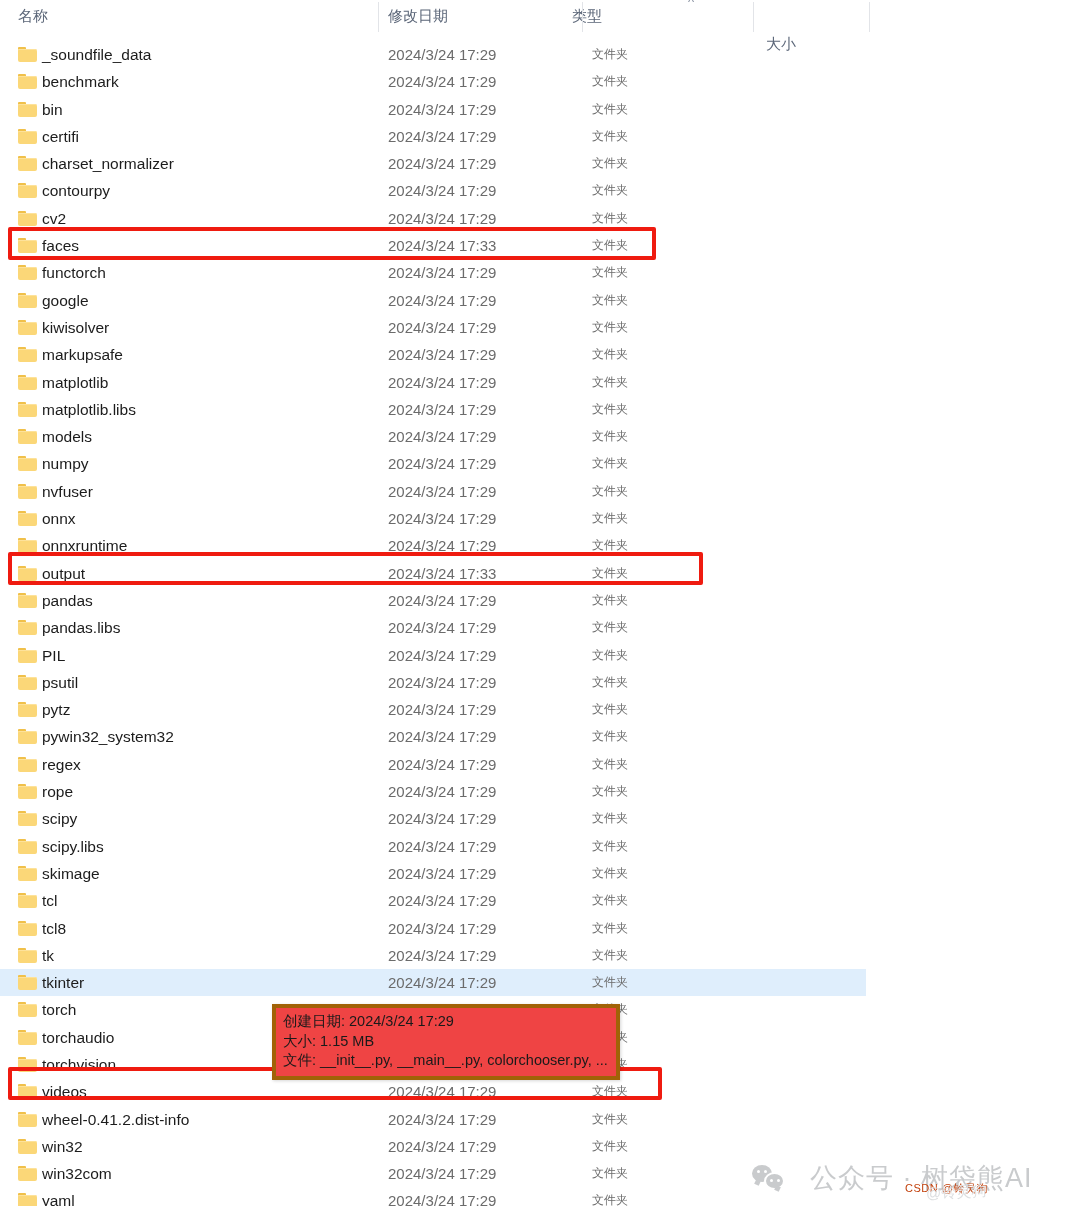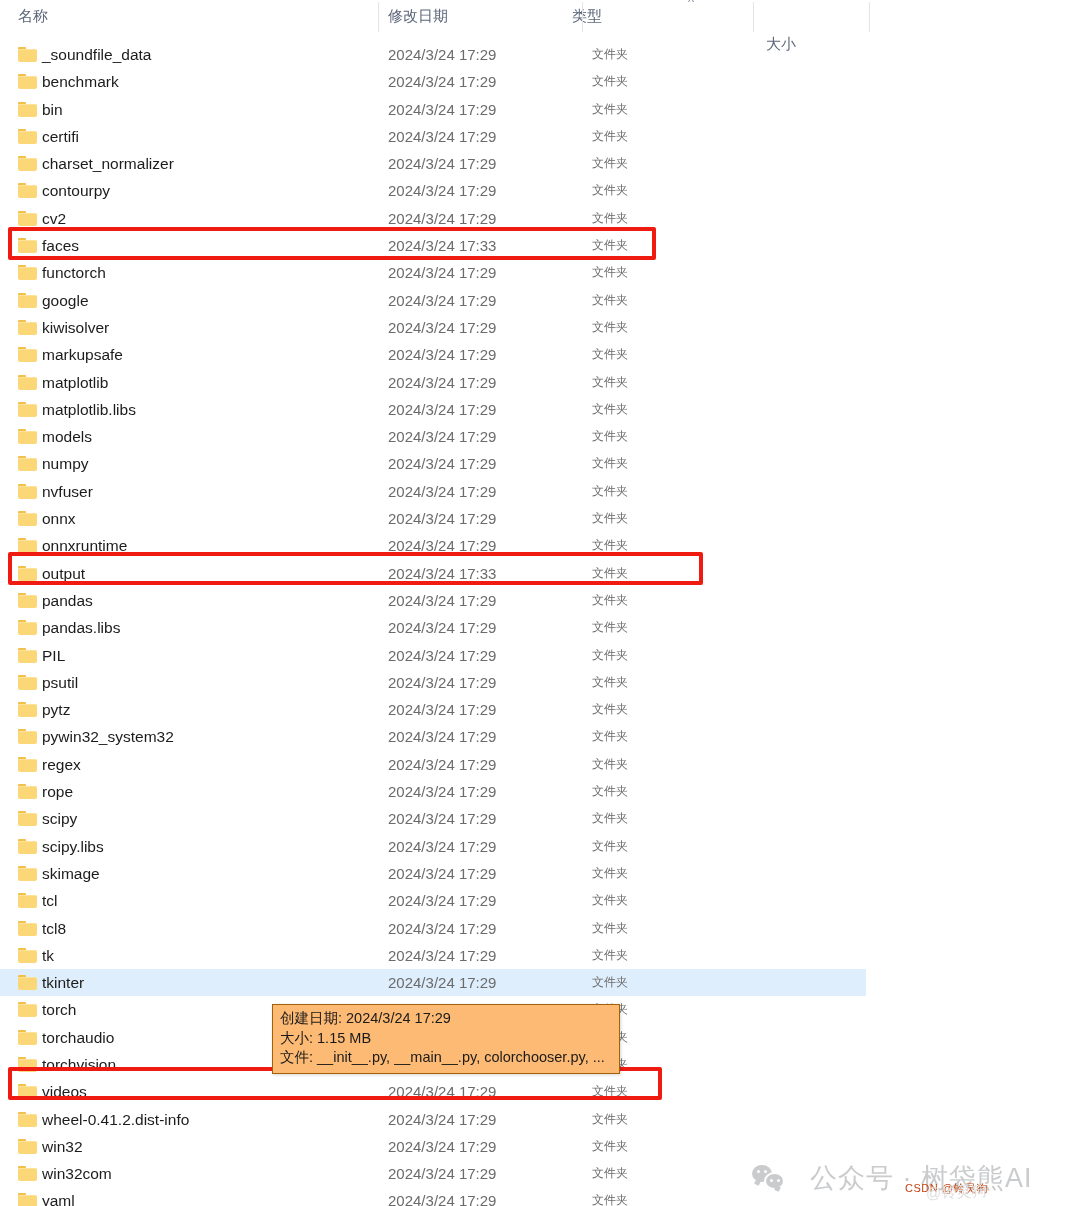--- a/index.html
+++ b/index.html
@@ -130,22 +130,22 @@
     box-sizing: border-box;
     pointer-events: none;
   }
 
   
   #tooltip {
     position: absolute;
     left: 272px;
     top: 1004px;
     width: 348px;
-    background: #fdba74;
-    border: 1px solid #a16207;
+    background: #ef4444;
+    border: 4px solid #a16207;
     box-shadow: 1px 1px 3px rgba(0,0,0,.16);
     padding: 4px 7px 5px 7px;
     box-sizing: border-box;
     font-size: 14.5px;
     color: #1a1a1a;
     line-height: 19.5px;
   }
   #tooltip .tip-line {
     white-space: nowrap;
     overflow: hidden;

